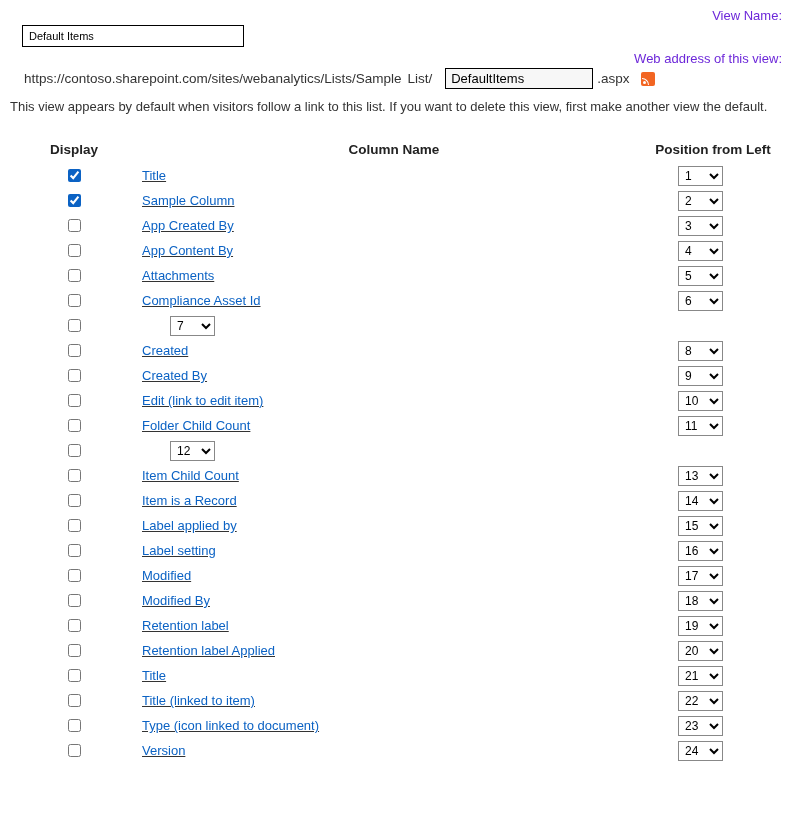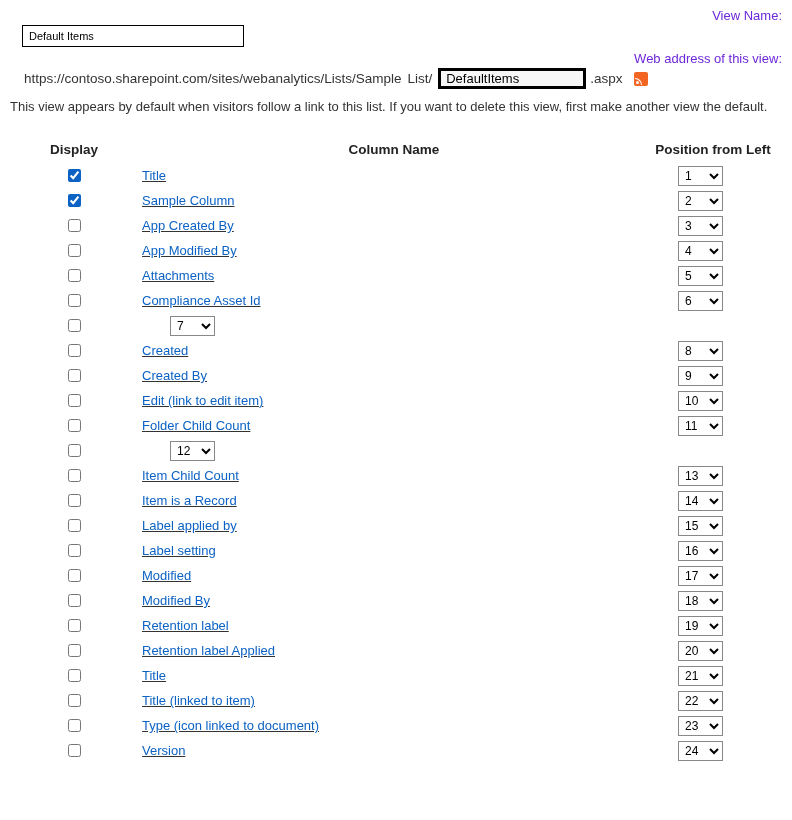--- a/index.html
+++ b/index.html
@@ -38,25 +38,25 @@
       flex-wrap: nowrap;
     }
     .url-static {
       font-size: 13.5px;
       color: #333;
       white-space: nowrap;
     }
     .url-input {
       width: 148px;
       height: 21px;
-      border: 3px solid #000000;
+      border: 1px solid #000000;
       background: #f7f7f7;
       padding: 1px 5px;
       font-size: 13px;
-      margin-left: 2px;
+      margin-left: 9px;
     }
     .rss-icon {
       width: 14px;
       height: 14px;
       background: #f26522;
       border-radius: 2px;
       margin-left: 8px;
       position: relative;
       display: inline-block;
     }
@@ -159,21 +159,21 @@
         <div class="col-name-left"><a href="#">Sample Column</a></div>
         <div class="col-position-cell"><select class="position-select"><option value="1">1</option><option value="2" selected="">2</option><option value="3">3</option><option value="4">4</option><option value="5">5</option><option value="6">6</option><option value="7">7</option><option value="8">8</option><option value="9">9</option><option value="10">10</option><option value="11">11</option><option value="12">12</option><option value="13">13</option><option value="14">14</option><option value="15">15</option><option value="16">16</option><option value="17">17</option><option value="18">18</option><option value="19">19</option><option value="20">20</option><option value="21">21</option><option value="22">22</option><option value="23">23</option><option value="24">24</option></select></div>
       </div>
       <div class="columns-row">
         <div class="col-display"><input type="checkbox" style=""></div>
         <div class="col-name-left"><a href="#">App Created By</a></div>
         <div class="col-position-cell"><select class="position-select"><option value="1">1</option><option value="2">2</option><option value="3" selected="">3</option><option value="4">4</option><option value="5">5</option><option value="6">6</option><option value="7">7</option><option value="8">8</option><option value="9">9</option><option value="10">10</option><option value="11">11</option><option value="12">12</option><option value="13">13</option><option value="14">14</option><option value="15">15</option><option value="16">16</option><option value="17">17</option><option value="18">18</option><option value="19">19</option><option value="20">20</option><option value="21">21</option><option value="22">22</option><option value="23">23</option><option value="24">24</option></select></div>
       </div>
       <div class="columns-row">
         <div class="col-display"><input type="checkbox" style=""></div>
-        <div class="col-name-left"><a href="#">App Modified By</a></div>
+        <div class="col-name-left"><a href="#">App Content By</a></div>
         <div class="col-position-cell"><select class="position-select"><option value="1">1</option><option value="2">2</option><option value="3">3</option><option value="4" selected="">4</option><option value="5">5</option><option value="6">6</option><option value="7">7</option><option value="8">8</option><option value="9">9</option><option value="10">10</option><option value="11">11</option><option value="12">12</option><option value="13">13</option><option value="14">14</option><option value="15">15</option><option value="16">16</option><option value="17">17</option><option value="18">18</option><option value="19">19</option><option value="20">20</option><option value="21">21</option><option value="22">22</option><option value="23">23</option><option value="24">24</option></select></div>
       </div>
       <div class="columns-row">
         <div class="col-display"><input type="checkbox" style=""></div>
         <div class="col-name-left"><a href="#">Attachments</a></div>
         <div class="col-position-cell"><select class="position-select"><option value="1">1</option><option value="2">2</option><option value="3">3</option><option value="4">4</option><option value="5" selected="">5</option><option value="6">6</option><option value="7">7</option><option value="8">8</option><option value="9">9</option><option value="10">10</option><option value="11">11</option><option value="12">12</option><option value="13">13</option><option value="14">14</option><option value="15">15</option><option value="16">16</option><option value="17">17</option><option value="18">18</option><option value="19">19</option><option value="20">20</option><option value="21">21</option><option value="22">22</option><option value="23">23</option><option value="24">24</option></select></div>
       </div>
       <div class="columns-row">
         <div class="col-display"><input type="checkbox" style=""></div>
         <div class="col-name-left"><a href="#">Compliance Asset Id</a></div>

